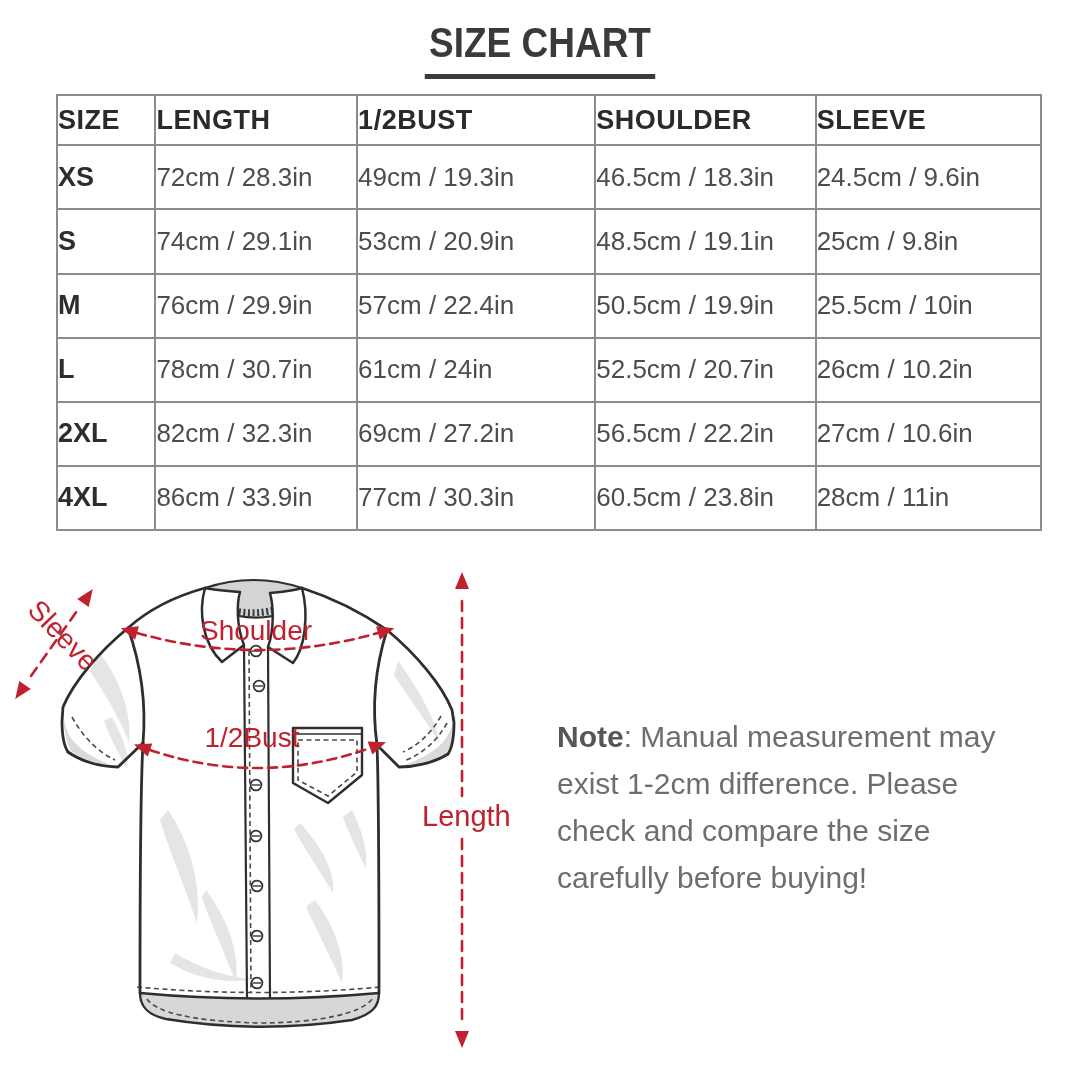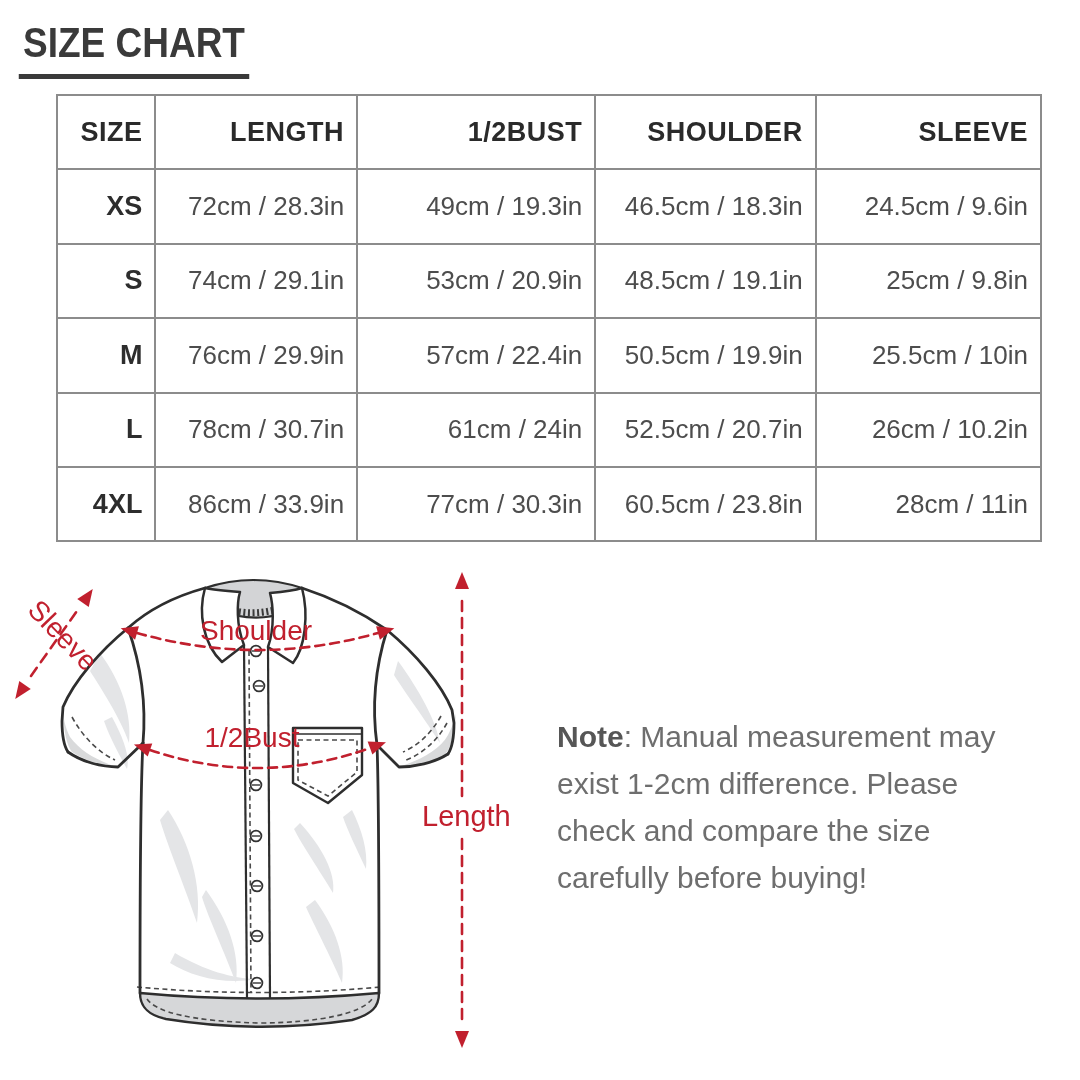--- a/index.html
+++ b/index.html
@@ -1,34 +1,34 @@
 <!DOCTYPE html>
 <html><head>
 <meta charset="utf-8">
 <style>
   html,body{margin:0;padding:0;}
   body{
     width:1080px;height:1080px;position:relative;background:#ffffff;
     font-family:"Liberation Sans","DejaVu Sans",sans-serif;overflow:hidden;
   }
   
-  .title-wrap{position:absolute;top:18px;left:0;width:1080px;}
+  .title-wrap{position:absolute;top:18px;left:0;width:1080px;text-align:center;}
   .title{
     display:inline-block;font-size:43px;font-weight:bold;color:#3a3a3a;
     letter-spacing:0px;padding:0 5px 7px 5px;border-bottom:5px solid #3a3a3a;
     transform:scaleX(0.86);transform-origin:center top;white-space:nowrap;
   }
   
   .size-table{
     position:absolute;left:56px;top:94px;width:986px;height:437px;
     border-collapse:collapse;table-layout:fixed;
   }
   .size-table th,.size-table td{
-    border:2px solid #8c8c8c;text-align:right;vertical-align:middle;
-    padding:12px;height:48.4px;overflow:hidden;white-space:nowrap;
+    border:2px solid #8c8c8c;text-align:left;vertical-align:middle;
+    padding:0;height:48.4px;overflow:hidden;white-space:nowrap;
   }
   .size-table th{font-size:27px;font-weight:bold;color:#2a2a2a;letter-spacing:0.5px;}
   .size-table td{font-size:26px;color:#4d4d4d;}
   .size-table td:first-child{font-size:27px;font-weight:bold;color:#2d2d2d;}
   
   .note{
     position:absolute;left:535px;top:713px;width:482px;
     font-size:30px;line-height:47px;color:#6e6e6e;white-space:pre-line;margin-left:22px;
   }
   .note b{color:#565656;font-weight:bold;}
@@ -84,20 +84,27 @@
         <td>25.5cm / 10in</td>
       </tr>
       <tr>
         <td>L</td>
         <td>78cm / 30.7in</td>
         <td>61cm / 24in</td>
         <td>52.5cm / 20.7in</td>
         <td>26cm / 10.2in</td>
       </tr>
       <tr>
+        <td>2XL</td>
+        <td>82cm / 32.3in</td>
+        <td>69cm / 27.2in</td>
+        <td>56.5cm / 22.2in</td>
+        <td>27cm / 10.6in</td>
+      </tr>
+      <tr>
         <td>4XL</td>
         <td>86cm / 33.9in</td>
         <td>77cm / 30.3in</td>
         <td>60.5cm / 23.8in</td>
         <td>28cm / 11in</td>
       </tr>
     </tbody>
 </table>
 
 <svg class="diagram" viewBox="0 0 540 500" width="540" height="500" xmlns="http://www.w3.org/2000/svg">

